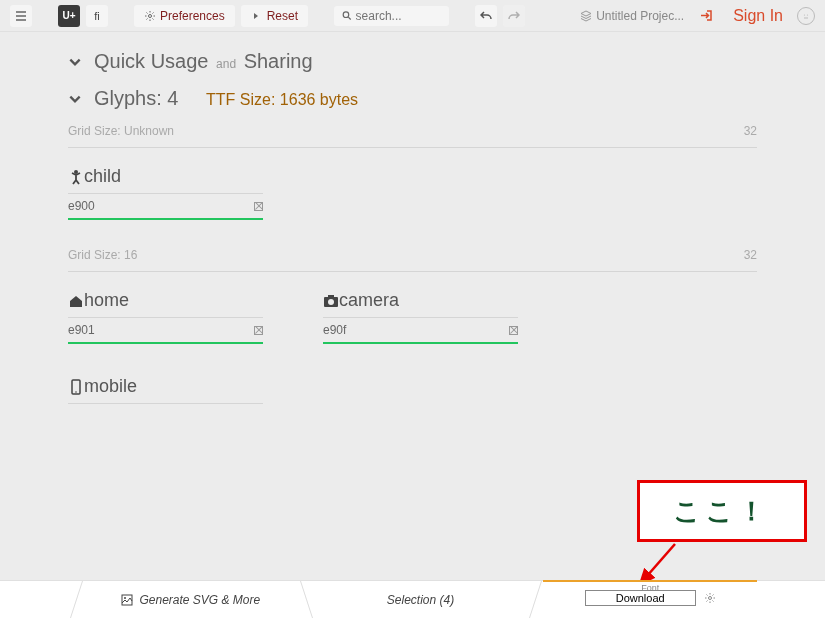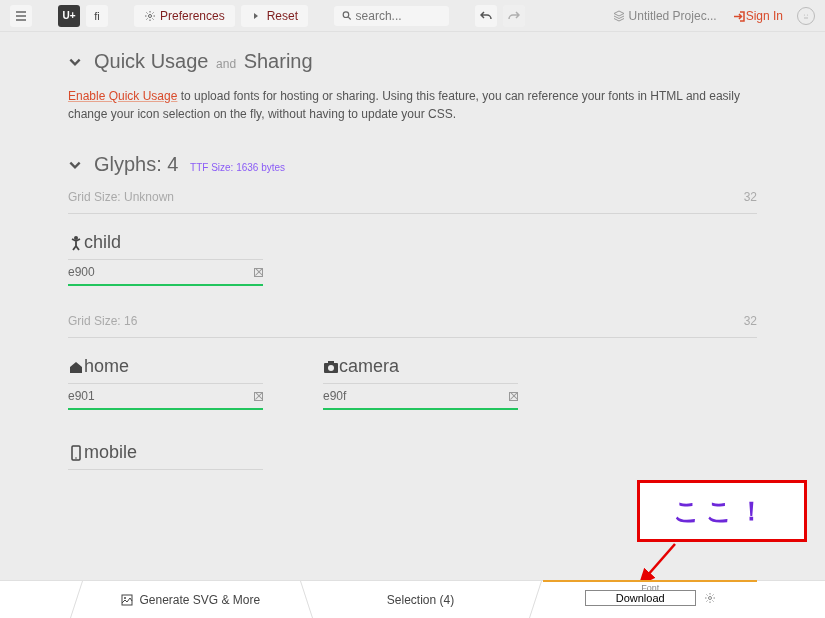--- a/index.html
+++ b/index.html
@@ -65,42 +65,42 @@
 }
 .spacer { flex: 1; }
 .project-btn {
   font-size: 12px;
   color: #888;
   display:flex; align-items:center; gap:4px;
   cursor:pointer;
 }
 .signin {
   color: #d94b2b;
-  font-size: 12px;
-  display:flex; align-items:flex-end; gap:0;
+  font-size: 16px;
+  display:flex; align-items:center; gap:20px;
   cursor:pointer;
 }
 .avatar {
   width: 18px; height: 18px;
   border: 1px solid #bbb;
   border-radius: 50%;
   display:flex; align-items:center; justify-content:center;
 }
 
 .content { padding: 18px 68px 0 68px; }
 .section-head {
   display:flex; align-items:center; gap:12px;
   font-size:20px; color:#666; font-weight:300;
   margin-bottom:14px;
 }
 .section-head .chev { width:14px;height:14px; }
 .section-head .and { font-size:12px; color:#999; margin:0 2px;}
 .desc { font-size:12px; color:#555; line-height:1.5; margin-bottom:30px;}
 .desc a { color:#d94b2b; text-decoration: underline; text-decoration-color:#e8a48e;}
-.sub { color:#8b5cf6; font-size:10px; margin-left:6px; font-weight:300;}
+.sub { color:#a16207; font-size:16px; margin-left:22px; font-weight:300;}
 
 .grid-row {
   display:flex; justify-content:space-between;
   color:#aaa; font-size:12px;
   border-bottom:1px solid #d5d5d5;
   padding-bottom:9px; margin-bottom:14px;
 }
 .glyph-grid { display:flex; gap:60px; flex-wrap:wrap; margin-bottom:28px;}
 .glyph-cell { width:195px; }
 .glyph-name {
@@ -128,21 +128,21 @@
 }
 .glyph-code .box::before{width:1px;height:140%;left:50%;top:-20%;transform:translateX(-50%) rotate(45deg);}
 .glyph-code .box::after{width:1px;height:140%;left:50%;top:-20%;transform:translateX(-50%) rotate(-45deg);}
 
 .callout {
   position:absolute; right:18px; top:480px;
   width:170px; height:62px;
   border:3px solid #e60000;
   background:#fff;
   display:flex;align-items:center;justify-content:center;
-  font-size:26px; color:#6d28d9; font-weight:bold;
+  font-size:26px; color:#14532d; font-weight:bold;
   letter-spacing:6px;
 }
 .arrow {
   position:absolute; right:140px; top:542px;
 }
 
 .bottombar {
   position:absolute; bottom:0; left:0; right:0;
   height:38px; background:#fff;
   display:flex; align-items:stretch;
@@ -150,21 +150,21 @@
   font-size:12px;
 }
 .bb-sep {
   width:16px; position:relative;
 }
 .bb-sep::before{
   content:''; position:absolute; top:0; bottom:0; left:50%;
   border-left:1px solid #ddd; transform:skewX(-18deg);
 }
 .bb-sep.rev::before{ transform:skewX(18deg);}
-.bb-cell { flex:1; display:flex; align-items:center; justify-content:center; gap:6px; cursor:pointer;}
+.bb-cell { flex:1; display:flex; align-items:center; justify-content:center; gap:6px; cursor:pointer;font-style:italic;}
 .bb-font {
   flex:1; display:flex; flex-direction:column; align-items:center; justify-content:flex-start;
   border-top:2px solid #eca22b; margin-top:-1px; position:relative;
 }
 .bb-font .lbl{ font-size:9px; color:#888; position:absolute; top:1px;}
 .bb-font .row{ display:flex; align-items:center; gap:8px; margin-top:8px;}
 .dl-btn{
   border:1px solid #888; padding:1px 30px; font-size:11px; background:#fff; cursor:pointer;
 }
 .gear{ width:12px;height:12px; cursor:pointer;}
@@ -240,23 +240,20 @@
 </div>
 
 <div class="content">
 
   <div class="section-head">
     <svg class="chev" viewBox="0 0 12 12">
         <path d="M2 4l4 4 4-4" fill="none" stroke="#555" stroke-width="2"></path>
       </svg>
     <span><span>Quick Usage</span> <span class="and">and</span> <span>Sharing</span></span>
   </div>
-  <p class="desc">
-    <a href="#">Enable Quick Usage</a><span> to upload fonts for hosting or sharing. Using this feature, you can reference your fonts in HTML and easily change your icon selection on the fly, without having to update your CSS.</span>
-  </p>
 
   <div class="section-head">
     <svg class="chev" viewBox="0 0 12 12">
         <path d="M2 4l4 4 4-4" fill="none" stroke="#555" stroke-width="2"></path>
       </svg>
     <span><span>Glyphs: 4</span> <span class="sub">TTF Size: 1636 bytes</span></span>
   </div>
 
   <div class="grid-row">
     <span>Grid Size: Unknown</span>

